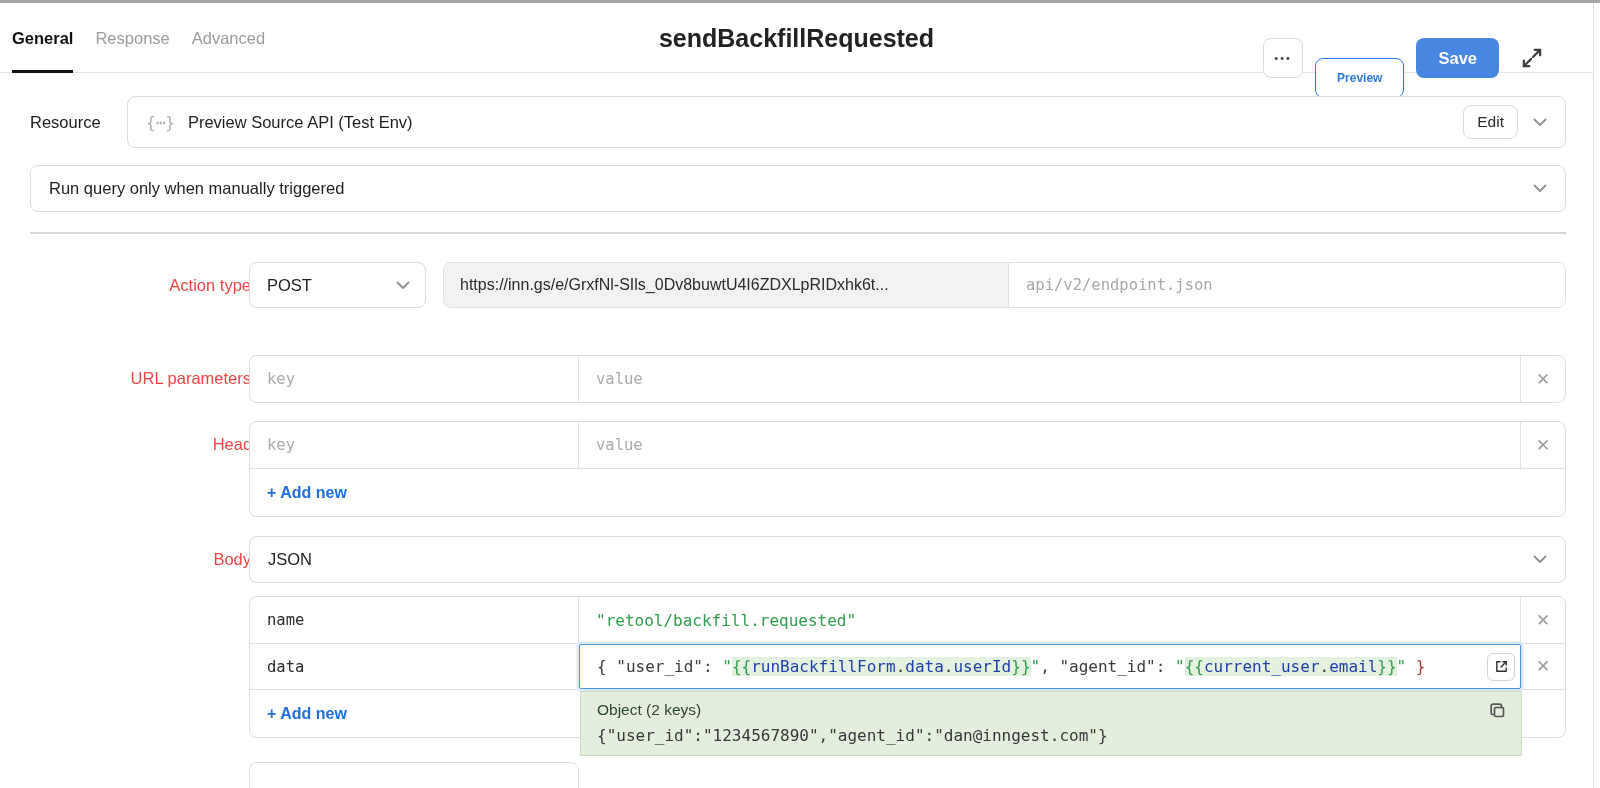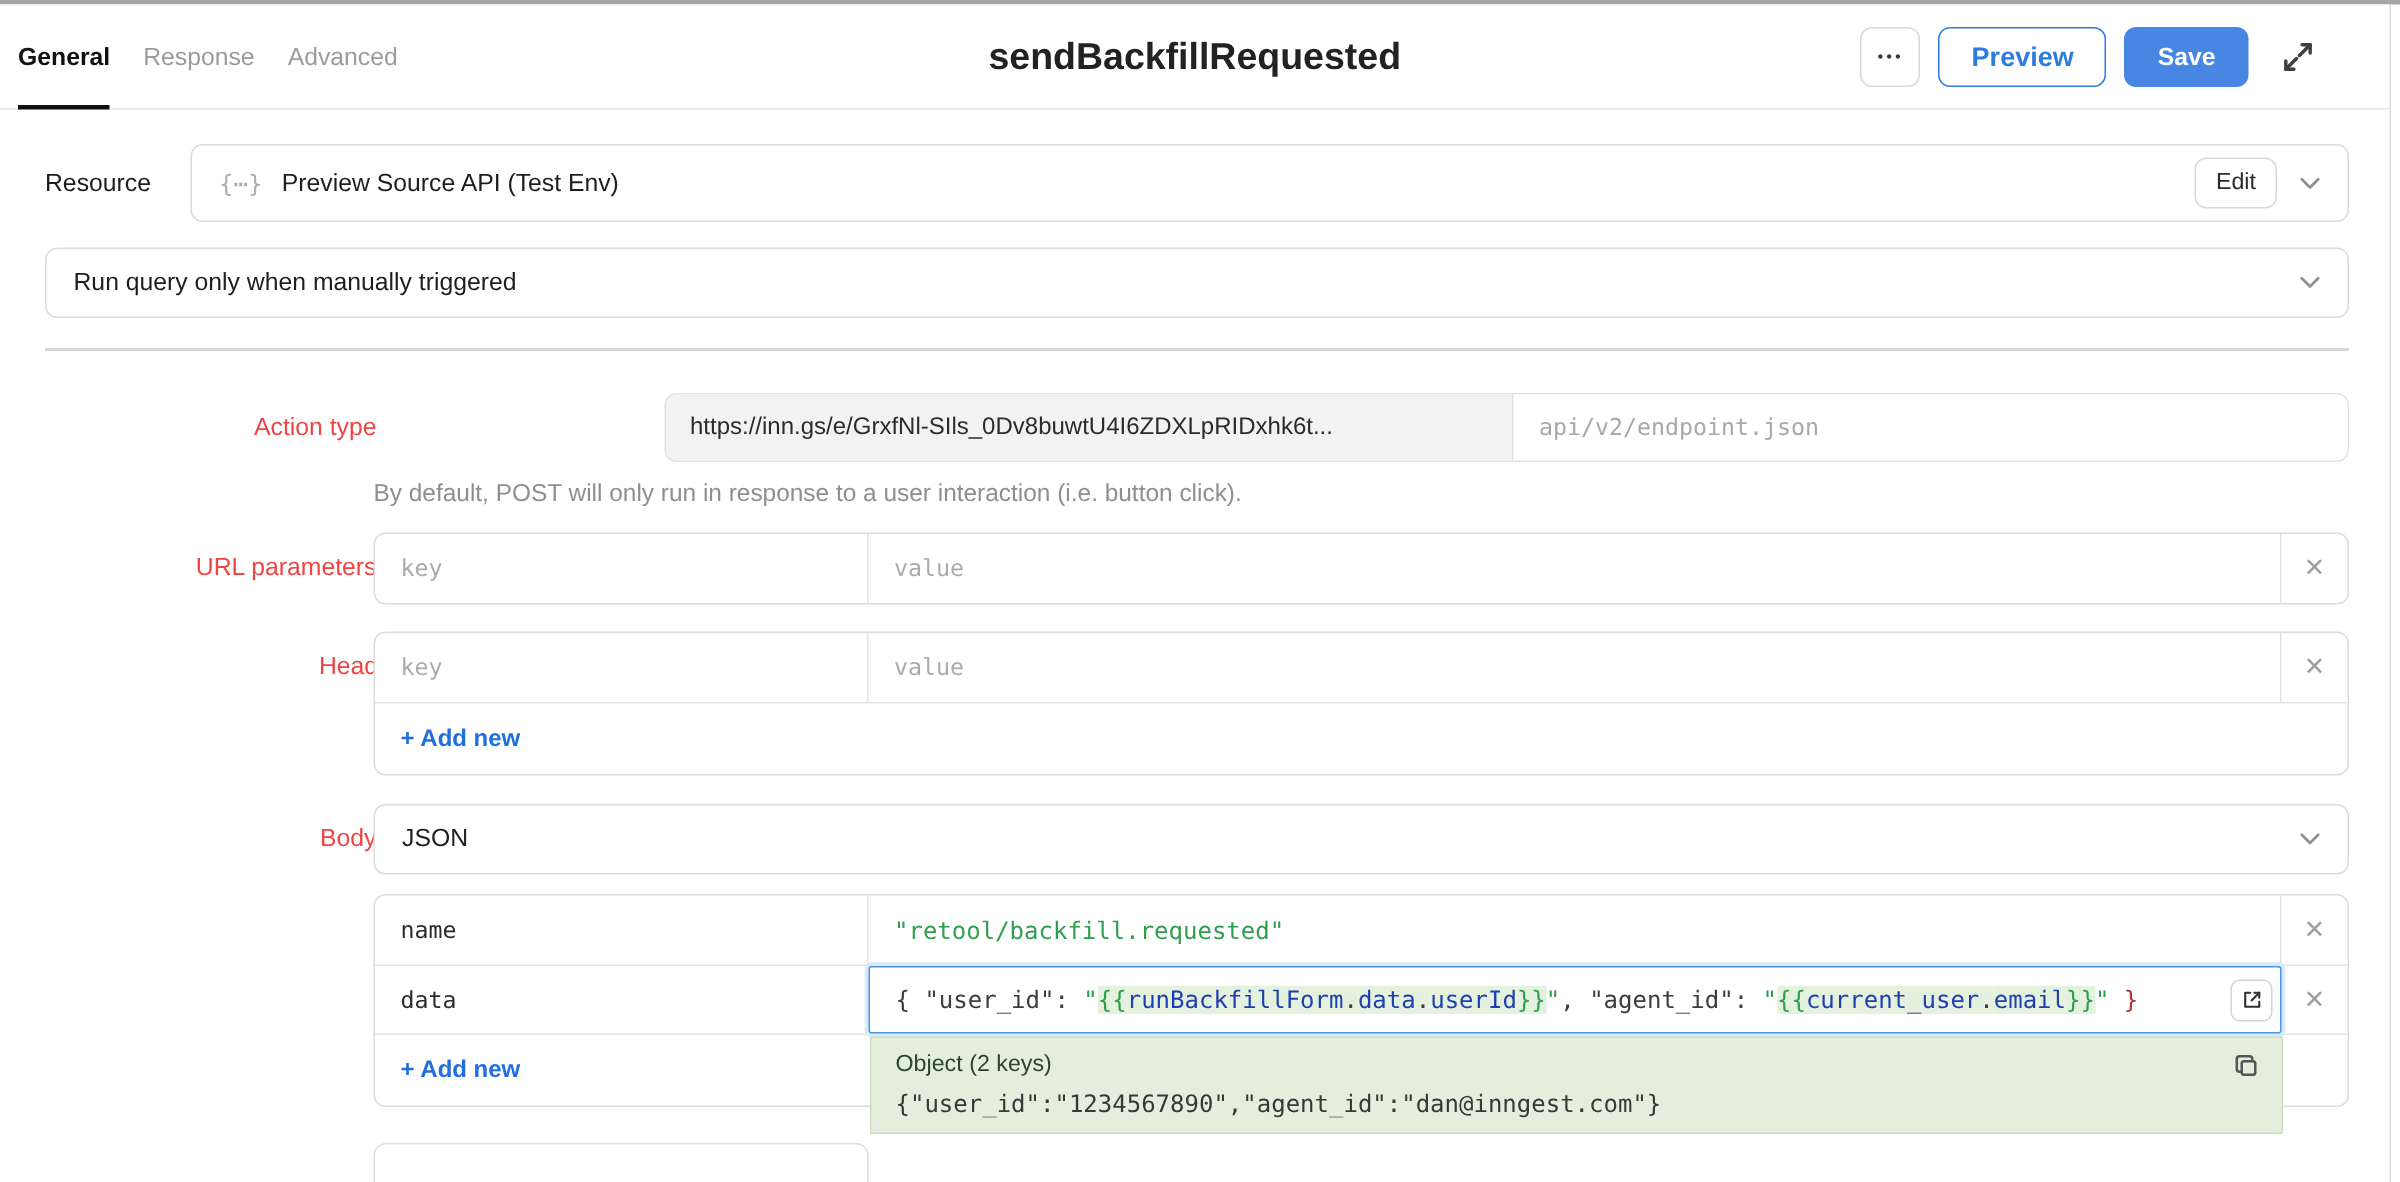--- a/index.html
+++ b/index.html
@@ -15,21 +15,21 @@
 
   
   .header { position:absolute; top:3px; left:0; right:7px; height:70px; border-bottom:1px solid #e5e5e5; background:#fff; }
   .tabs { position:absolute; left:12px; top:0; height:70px; display:flex; }
   .tab { position:relative; height:70px; line-height:70px; margin-right:22px; font-size:16.5px; color:#9b9b9b; cursor:pointer; }
   .tab.active { color:#111; font-weight:700; }
   .tab.active::after { content:""; position:absolute; left:0; right:0; bottom:0; height:3px; background:#111; }
   .q-title { position:absolute; left:50%; top:0; transform:translateX(-50%); height:70px; line-height:70px; font-size:25px; font-weight:700; color:#222; white-space:nowrap; }
   .header-actions { position:absolute; right:48px; top:15px; display:flex; align-items:center; gap:12px; }
   .more-btn { width:40px; height:40px; border:1px solid #d9d9d9; border-radius:8px; background:#fff; display:flex; align-items:center; justify-content:center; font-size:11px; letter-spacing:2px; color:#3a3a3a; cursor:pointer; }
-  .preview-btn { height:40px; padding:0 21px; border:1px solid #2e7ce0; border-radius:8px; background:#fff; color:#2e7ce0; font-size:18px; font-weight:700; display:flex; align-items:center; cursor:pointer; font-family:inherit; }
+  .preview-btn { height:40px; padding:0 21px; border:1px solid #2e7ce0; border-radius:8px; background:#fff; color:#2e7ce0; font-size:12px; font-weight:700; display:flex; align-items:center; cursor:pointer; font-family:inherit;margin-top:40px; }
   .save-btn { height:40px; padding:0 22px; border:none; border-radius:8px; background:#4787e3; color:#fff; font-size:16.5px; font-weight:700; display:flex; align-items:center; cursor:pointer; font-family:inherit; }
   .expand-icon { margin-left:8px; width:26px; height:26px; cursor:pointer; }
 
   
   .field-label { position:absolute; left:16px; width:235px; text-align:right; font-size:16.5px; color:#ef4444; line-height:46px; white-space:nowrap; }
   .chev { flex:0 0 auto; }
 
   
   .resource-label { position:absolute; left:30px; top:96px; line-height:52px; font-size:16.5px; }
   .resource-box { position:absolute; left:127px; right:34px; top:96px; height:52px; border:1px solid #dbdbdb; border-radius:8px; background:#fff; display:flex; align-items:center; padding-left:18px; cursor:pointer; }
@@ -142,26 +142,31 @@
     <span class="txt">Run query only when manually triggered</span>
     <svg class="chev" width="14" height="9" viewBox="0 0 14 9" fill="none">
         <path d="M1.5 1.5l5.5 5.5 5.5-5.5" stroke="#8f8f8f" stroke-width="1.8" stroke-linecap="round" stroke-linejoin="round"></path>
       </svg>
   </div>
 
   <div class="divider"></div>
 
   <div class="action-row">
     <div class="field-label">Action type</div>
+    <div class="method-select">
+      <span class="txt">POST</span>
+      <svg class="chev" width="14" height="9" viewBox="0 0 14 9" fill="none">
+          <path d="M1.5 1.5l5.5 5.5 5.5-5.5" stroke="#8f8f8f" stroke-width="1.8" stroke-linecap="round" stroke-linejoin="round"></path>
+        </svg>
+    </div>
     <div class="url-group">
       <div class="url-base">https://inn.gs/e/GrxfNl-SIls_0Dv8buwtU4I6ZDXLpRIDxhk6t...</div>
       <input class="url-suffix" type="text" placeholder="api/v2/endpoint.json" style="">
     </div>
   </div>
-  <div class="helper-text">By default, POST will only run in response to a user interaction (i.e. button click).</div>
 
   <div class="field-label urlparams-label">URL parameters</div>
   <div class="kv-group urlparams-group">
     <div class="kv-row">
       <div class="kv-key">
         <input class="kv-input" type="text" placeholder="key" style="">
       </div>
       <div class="kv-val">
         <input class="kv-input" type="text" placeholder="value" style="">
       </div>

